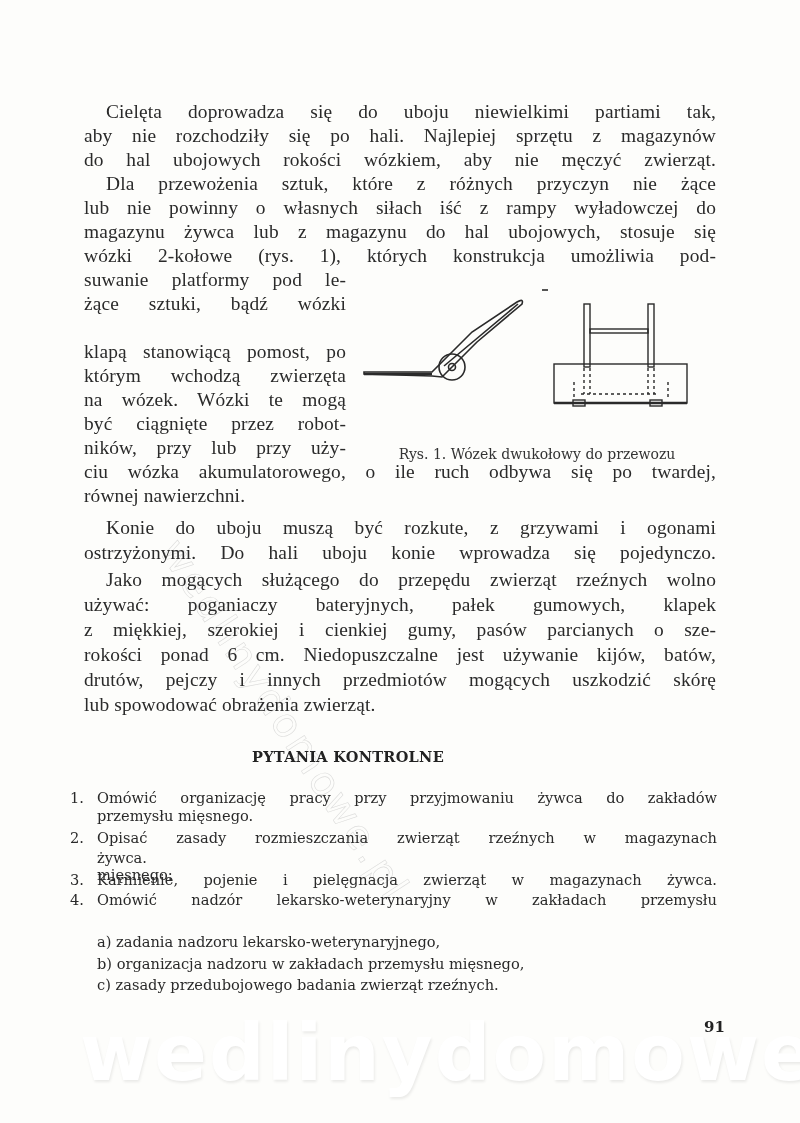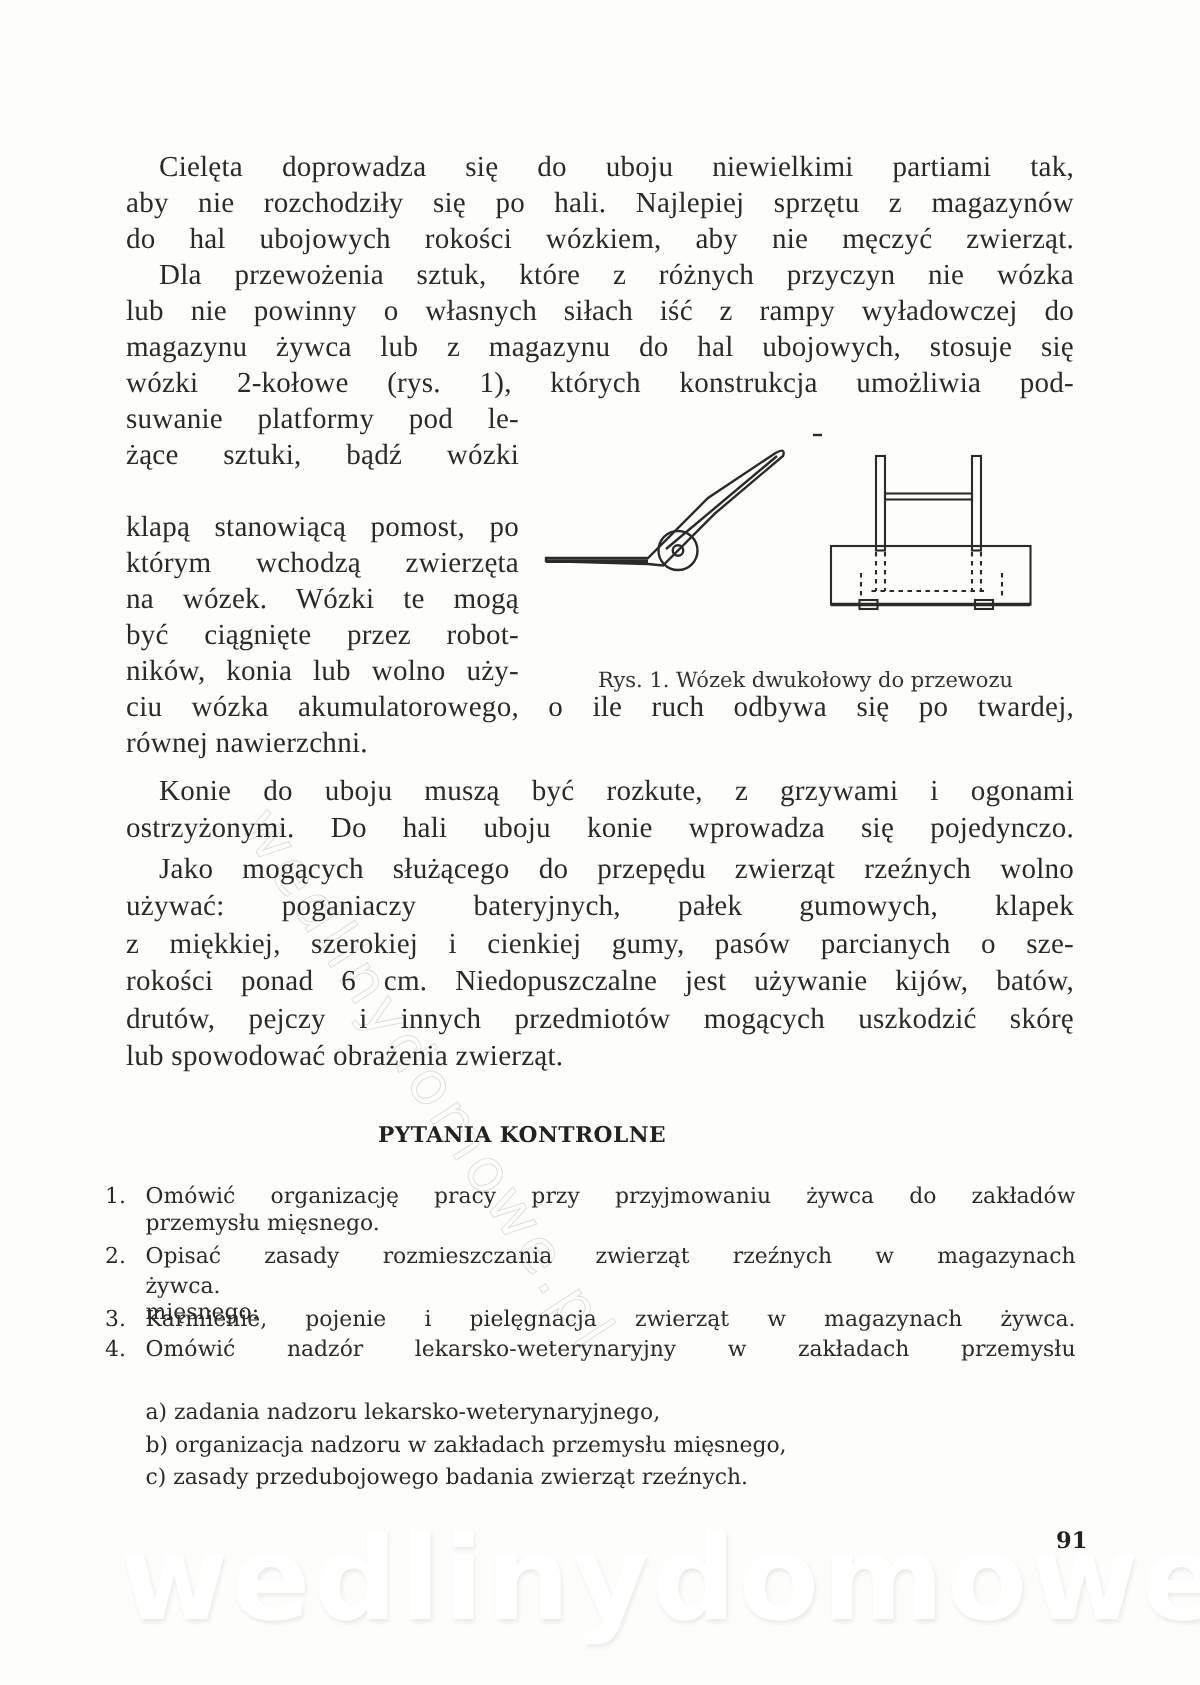--- a/index.html
+++ b/index.html
@@ -52,32 +52,32 @@
 <body>
 
 <div class="page">
 
   <div class="wm-diag">wedlinydomowe.pl</div>
 
   <div class="line indent" style="top:100px">Cielęta doprowadza się do uboju niewielkimi partiami tak,</div>
   <div class="line" style="top:124px">aby nie rozchodziły się po hali. Najlepiej sprzętu z magazynów</div>
   <div class="line" style="top:148px">do hal ubojowych rokości wózkiem, aby nie męczyć zwierząt.</div>
 
-  <div class="line indent" style="top:172px">Dla przewożenia sztuk, które z różnych przyczyn nie wózka</div>
+  <div class="line indent" style="top:172px">Dla przewożenia sztuk, które z różnych przyczyn nie żące</div>
   <div class="line" style="top:196px">lub nie powinny o własnych siłach iść z rampy wyładowczej do</div>
   <div class="line" style="top:220px">magazynu żywca lub z magazynu do hal ubojowych, stosuje się</div>
   <div class="line" style="top:244px">wózki 2-kołowe (rys. 1), których konstrukcja umożliwia pod-</div>
 
   <div class="line narrow" style="top:268px">suwanie platformy pod le-</div>
   <div class="line narrow" style="top:292px">żące sztuki, bądź wózki</div>
   <div class="line narrow" style="top:340px">klapą stanowiącą pomost, po</div>
   <div class="line narrow" style="top:364px">którym wchodzą zwierzęta</div>
   <div class="line narrow" style="top:388px">na wózek. Wózki te mogą</div>
   <div class="line narrow" style="top:412px">być ciągnięte przez robot-</div>
-  <div class="line narrow" style="top:436px">ników, konia lub wolno uży-</div>
+  <div class="line narrow" style="top:436px">ników, przy lub przy uży-</div>
 
   <div class="line" style="top:460px">ciu wózka akumulatorowego, o ile ruch odbywa się po twardej,</div>
   <div class="line last" style="top:484px">równej nawierzchni.</div>
 
   <svg class="figure" viewBox="0 0 370 130">
     <g fill="none" stroke="#2a2a2a" stroke-width="1.6">
       <line x1="190" y1="10" x2="196" y2="10"></line>
       <path d="M12 92 L80 92 L120 52 L165 22 Q172 18 170 24 L125 62 L90 97 L80 96 L12 94 Z"></path>
       <line x1="92" y1="86" x2="166" y2="24"></line>
       <circle cx="100" cy="87" r="13"></circle>

